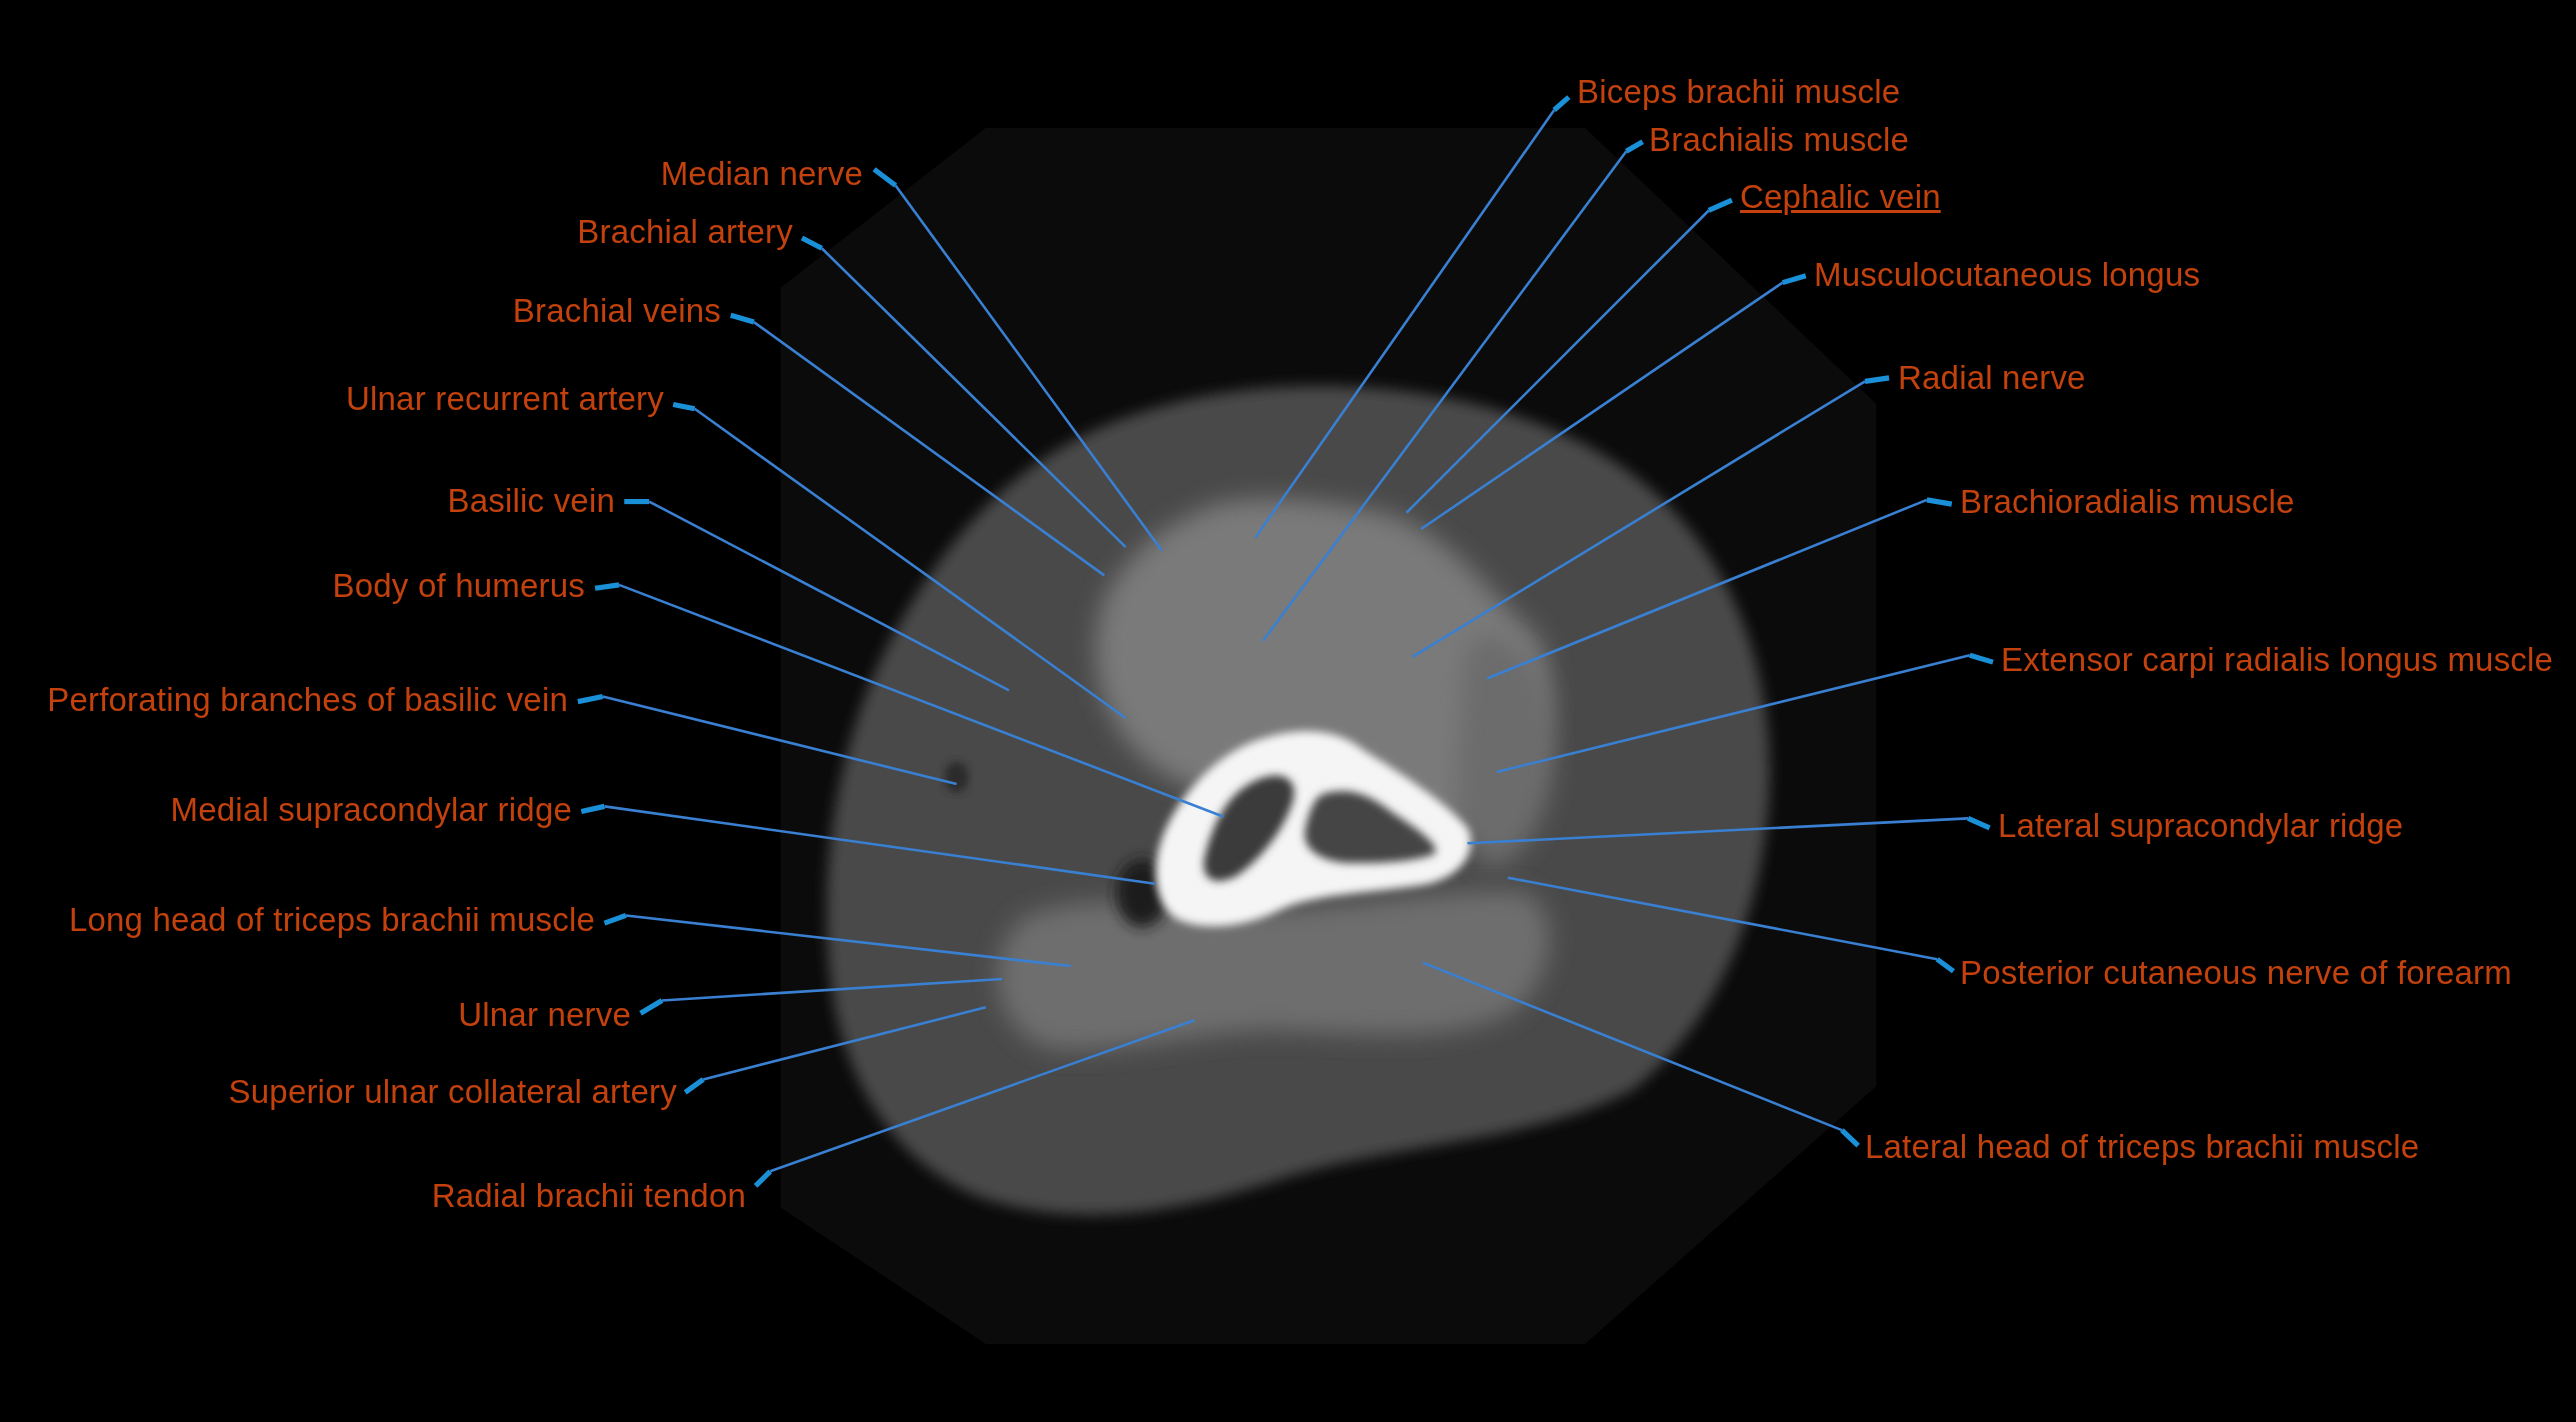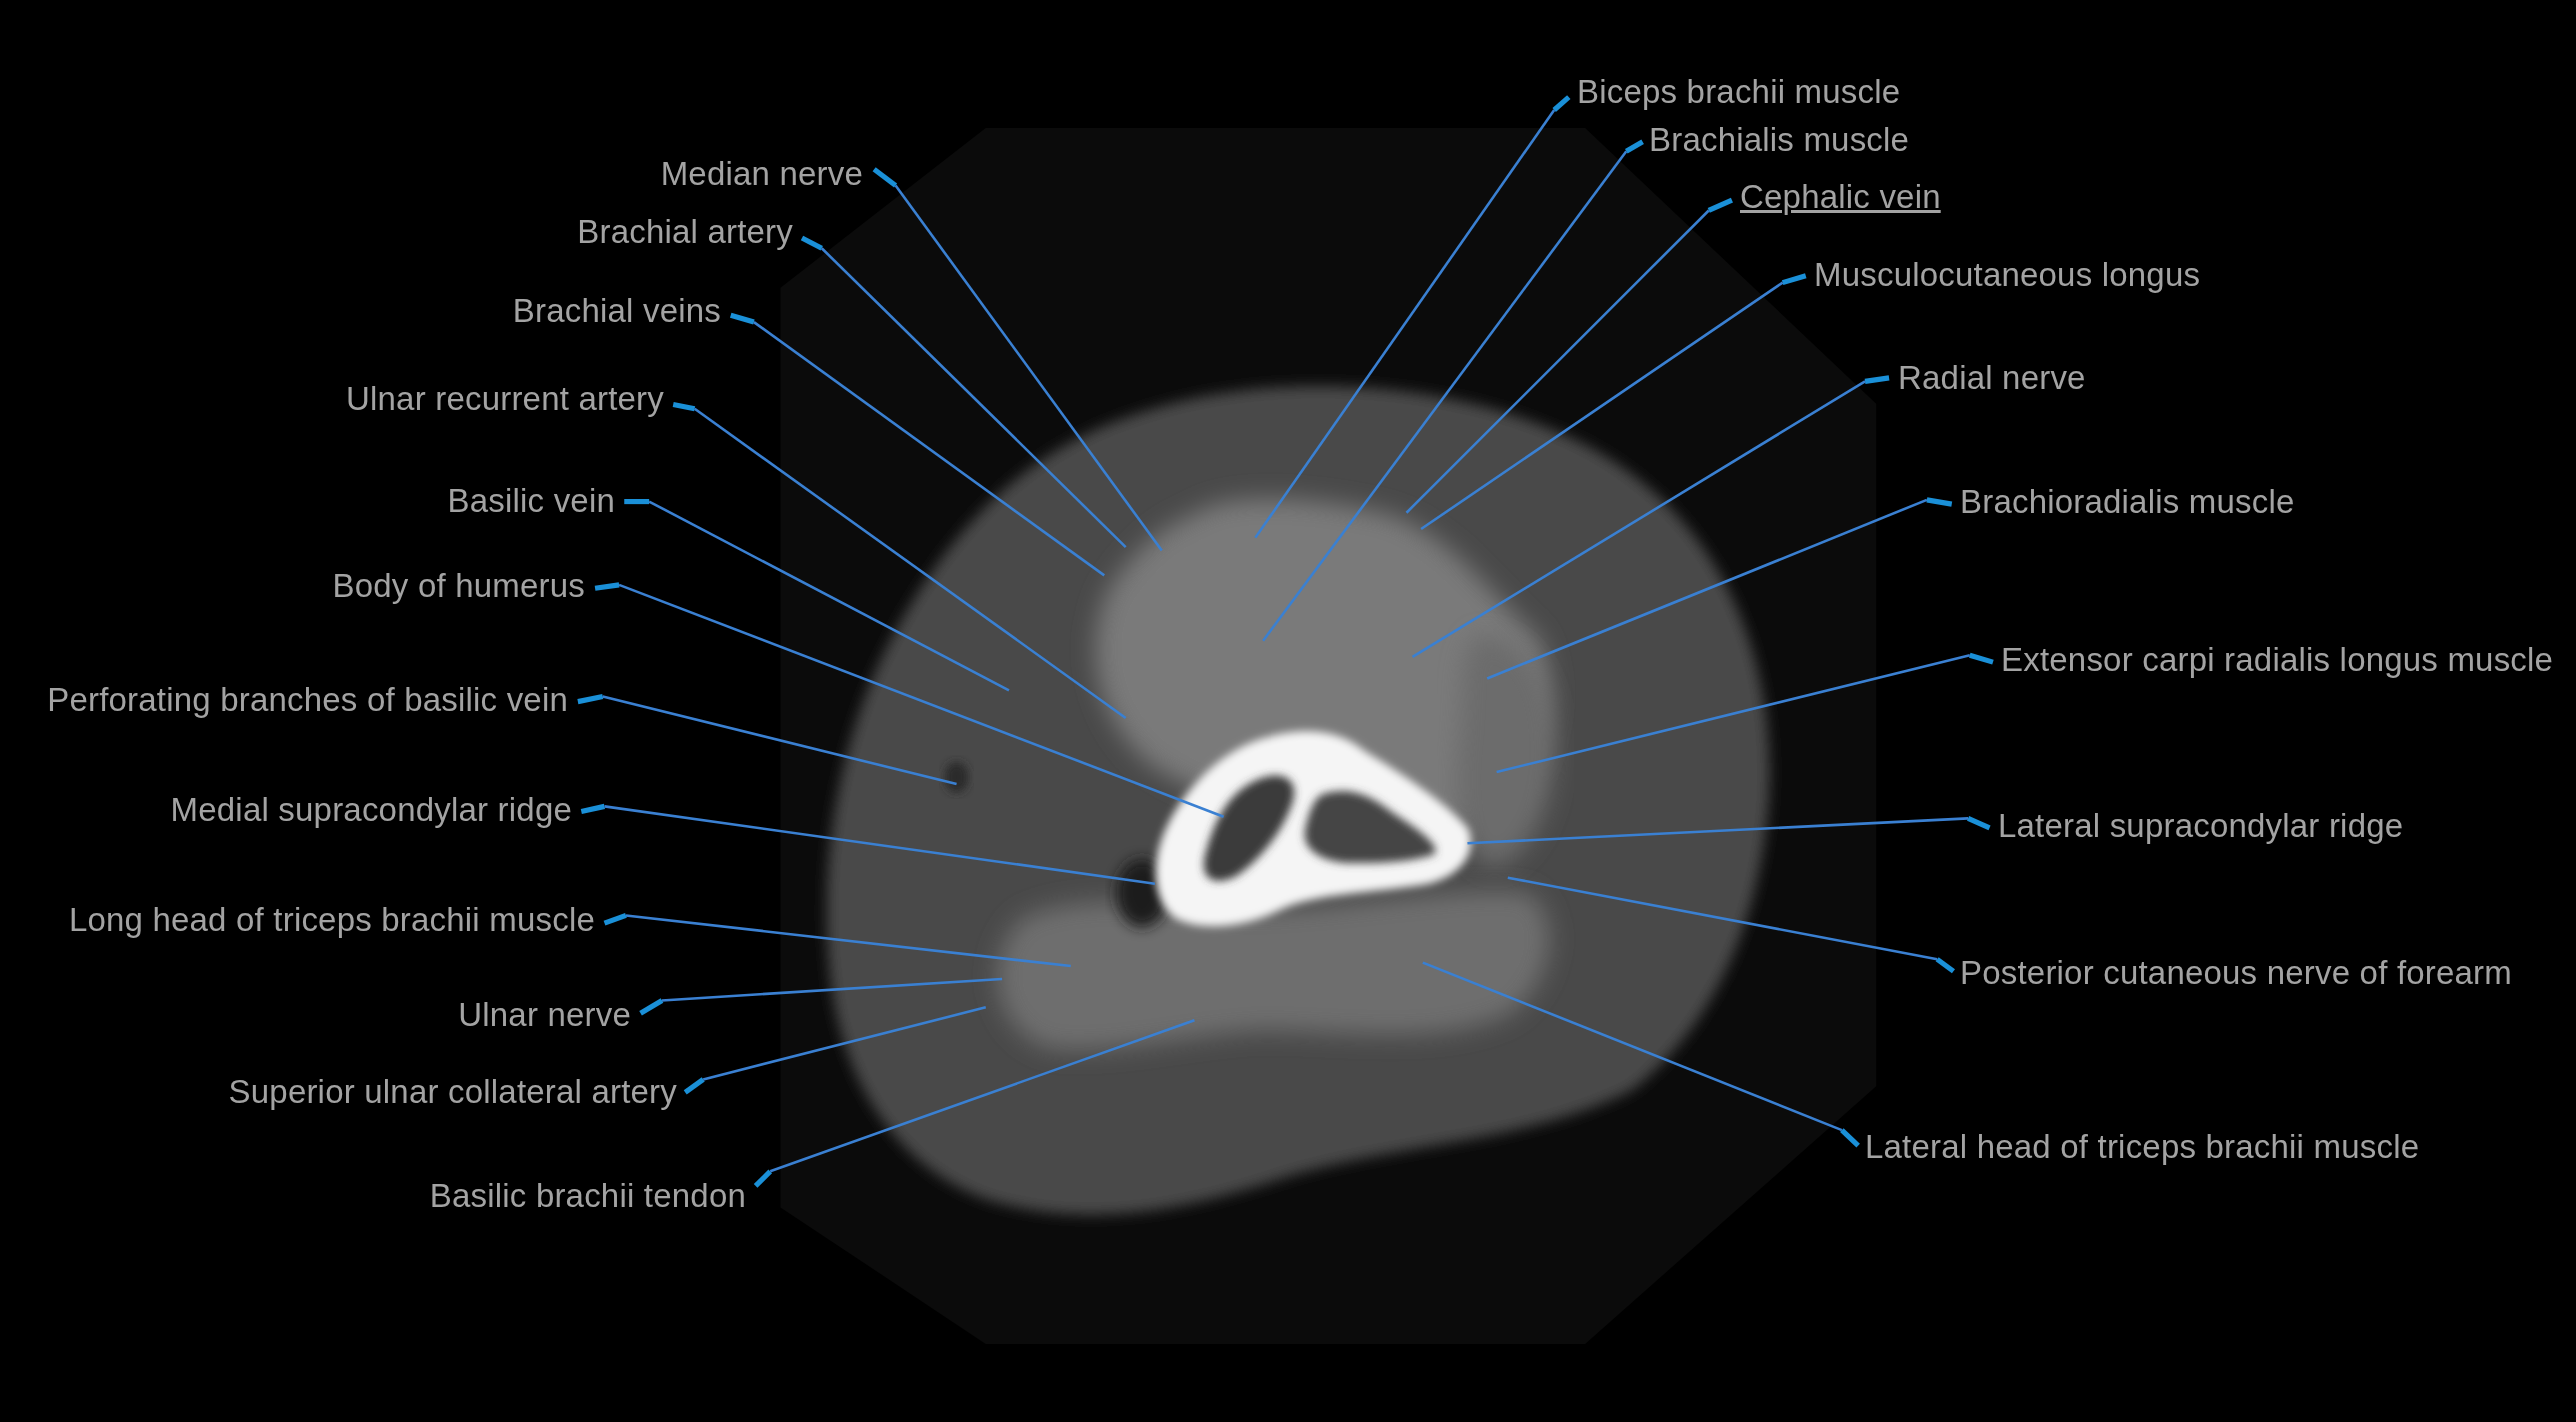--- a/index.html
+++ b/index.html
@@ -1,18 +1,18 @@
 <!DOCTYPE html>
 <html style="font-size:13.7px"><head>
 <meta charset="utf-8">
 <style>
   html, body { margin:0; padding:0; background:#000; }
   body { width:2576px; height:1423px; overflow:hidden; position:relative; font-family:"Liberation Sans", sans-serif; }
   #stage { position:absolute; left:0; top:0; width:2576px; height:1423px; }
-  .label { position:absolute; color:#a3a3a3; font-size:33px; line-height:38px; white-space:nowrap; transform:translateY(-50%); letter-spacing:0.2px; }
+  .label { position:absolute; color:#c2410c; font-size:33px; line-height:38px; white-space:nowrap; transform:translateY(-50%); letter-spacing:0.2px; }
   .label.left { text-align:right; transform:translate(-100%,-50%); }
   .label.right { text-align:left; }
 </style>
 </head>
 <body>
 
 <div id="stage">
   <svg id="scan" width="2576" height="1423" viewBox="0 0 3000 1657" xmlns="http://www.w3.org/2000/svg" style="position:absolute;left:0;top:0;">
     <defs>
       <filter id="blur8" x="-20%" y="-20%" width="140%" height="140%">
@@ -97,21 +97,21 @@
     <div class="label left" style="left: 793px; top: 232px;">Brachial artery</div>
     <div class="label left" style="left: 721px; top: 311px;">Brachial veins</div>
     <div class="label left" style="left: 664px; top: 399px;">Ulnar recurrent artery</div>
     <div class="label left" style="left: 615px; top: 501px;">Basilic vein</div>
     <div class="label left" style="left: 585px; top: 586px;">Body of humerus</div>
     <div class="label left" style="left: 568px; top: 700px;">Perforating branches of basilic vein</div>
     <div class="label left" style="left: 572px; top: 810px;">Medial supracondylar ridge</div>
     <div class="label left" style="left: 595px; top: 920px;">Long head of triceps brachii muscle</div>
     <div class="label left" style="left: 631px; top: 1015px;">Ulnar nerve</div>
     <div class="label left" style="left: 677px; top: 1092px;">Superior ulnar collateral artery</div>
-    <div class="label left" style="left: 746px; top: 1196px;">Basilic brachii tendon</div>
+    <div class="label left" style="left: 746px; top: 1196px;">Radial brachii tendon</div>
   </div>
 
   <div id="labels-right">
     <div class="label right" style="left: 1577px; top: 92px;">Biceps brachii muscle</div>
     <div class="label right" style="left: 1649px; top: 140px;">Brachialis muscle</div>
     <div class="label right" style="left: 1740px; top: 197px; text-decoration: underline;">Cephalic vein</div>
     <div class="label right" style="left: 1814px; top: 275px;">Musculocutaneous longus</div>
     <div class="label right" style="left: 1898px; top: 378px; text-align: center;">Radial nerve</div>
     <div class="label right" style="left: 1960px; top: 502px;">Brachioradialis muscle</div>
     <div class="label right" style="left: 2001px; top: 660px;">Extensor carpi radialis longus muscle</div>

